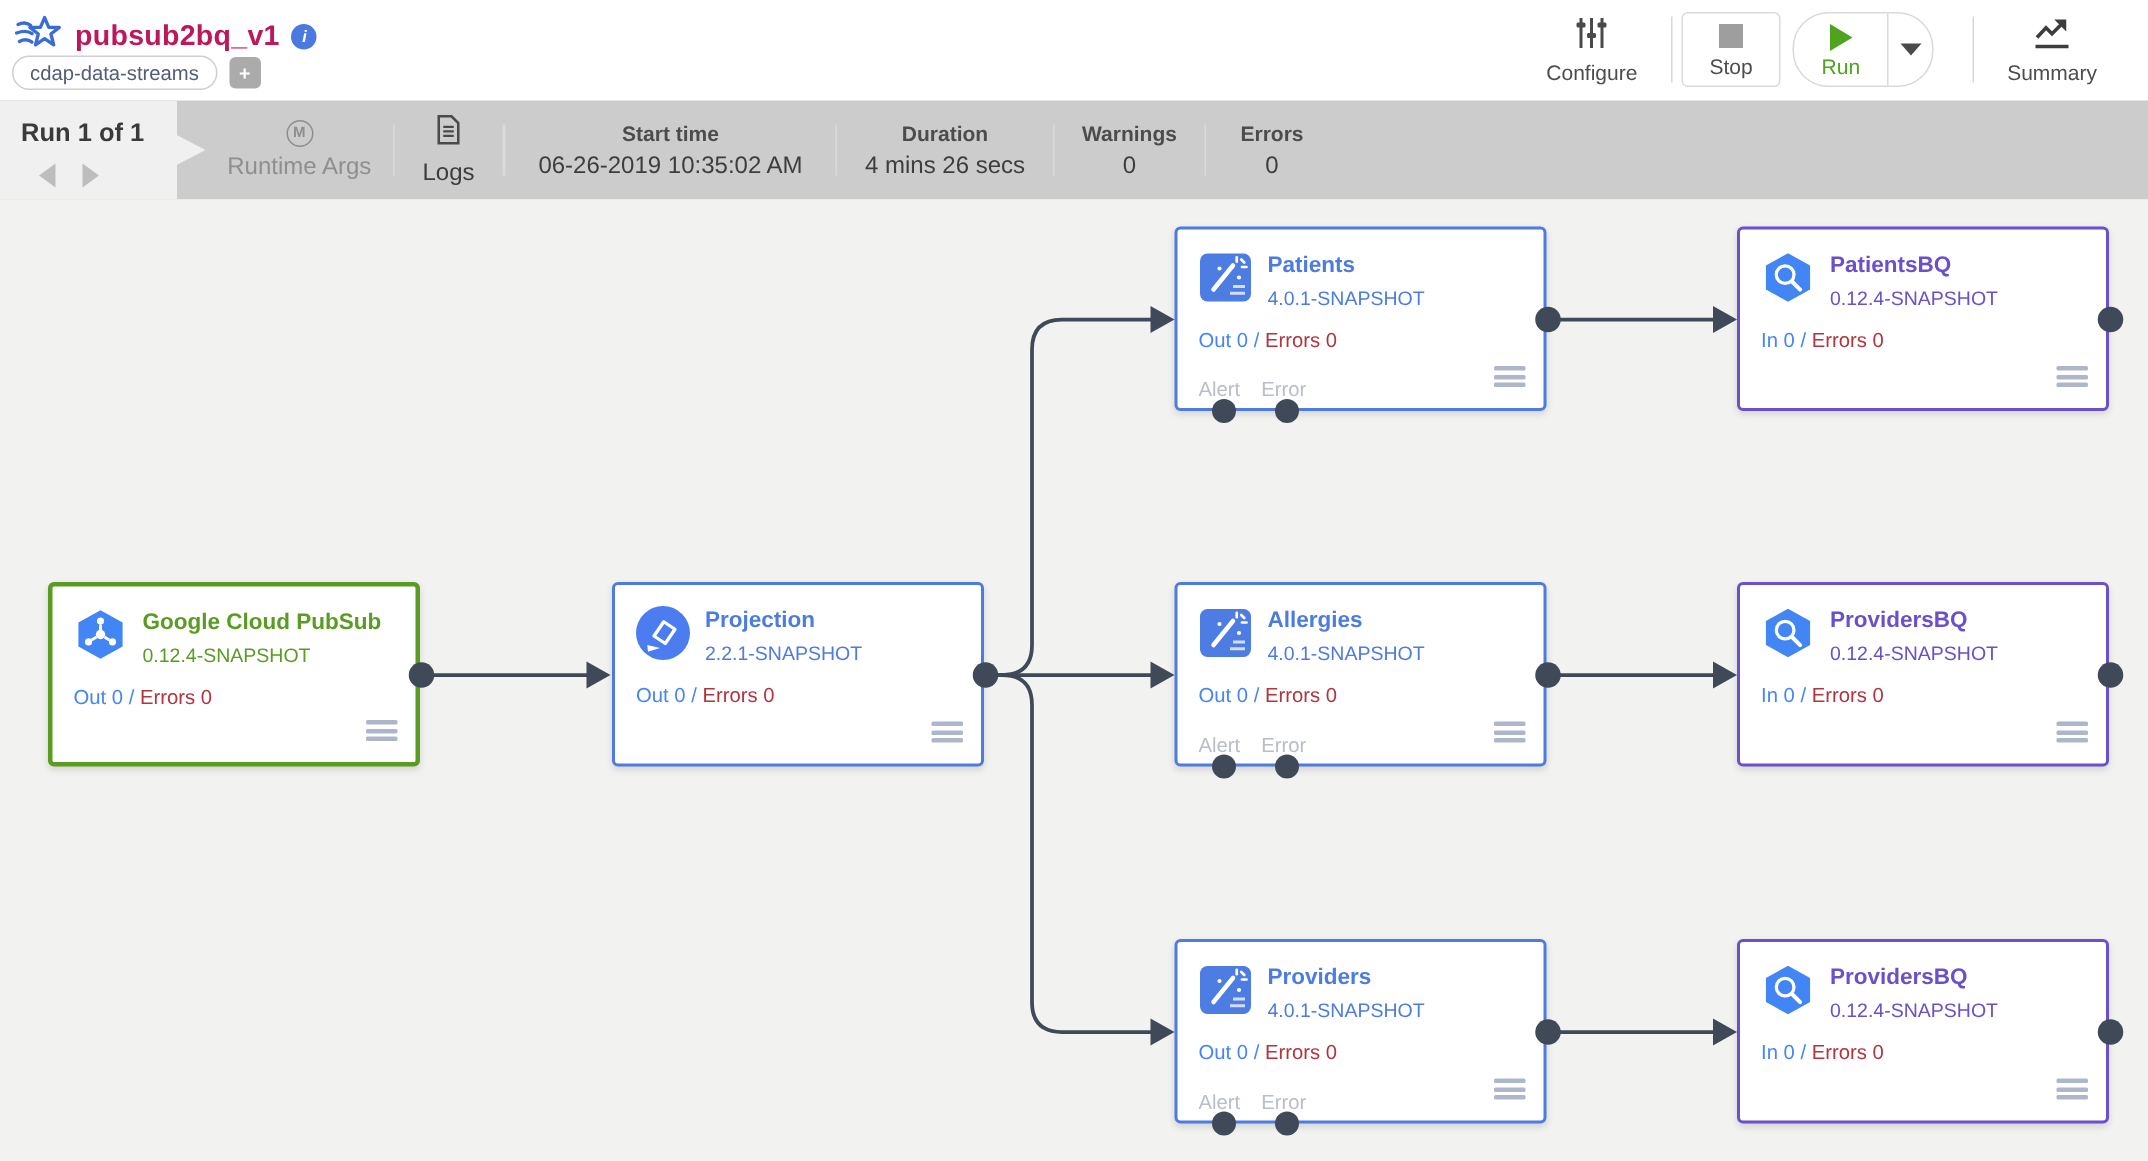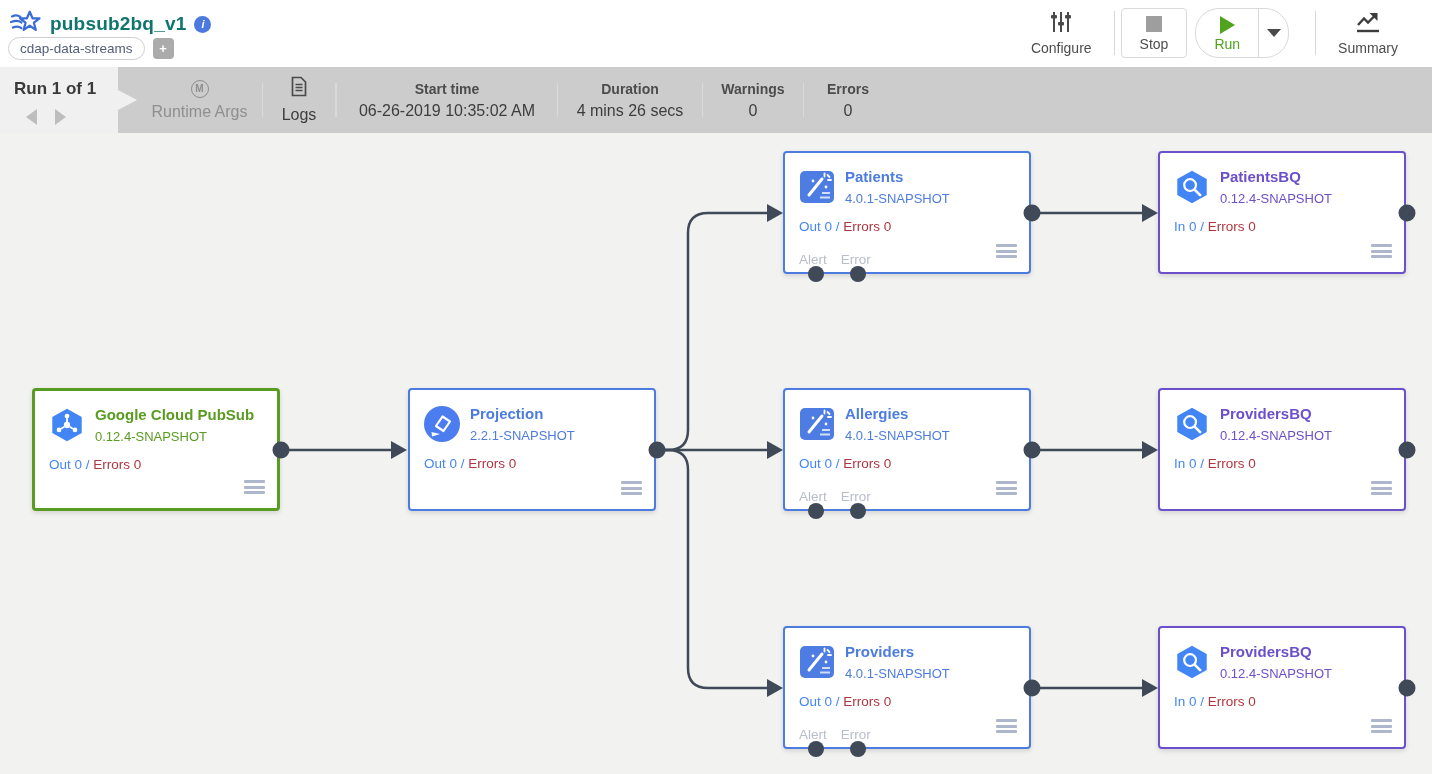--- a/index.html
+++ b/index.html
@@ -2,21 +2,21 @@
 <html><head>
 <meta charset="utf-8">
 <style>
   * { margin:0; padding:0; box-sizing:border-box; }
   html,body { width:1432px; height:774px; overflow:hidden; background:#fff;
     font-family:"Liberation Sans", sans-serif; }
 
   
   .header { position:relative; width:1432px; height:67px; background:#fff; }
   .brand-row { position:absolute; left:10px; top:8px; display:flex; align-items:center; gap:8px; }
-  .app-title { font-size:19px; font-weight:bold; color:#0f766e; letter-spacing:.2px; }
+  .app-title { font-size:19px; font-weight:bold; color:#be185d; letter-spacing:.2px; }
   .info-icon { width:17px; height:17px; border-radius:50%; background:#4b79e0; color:#fff;
     font-size:11px; font-weight:bold; display:flex; align-items:center; justify-content:center; font-style:italic; }
   .tag-row { position:absolute; left:8px; top:37px; display:flex; align-items:center; gap:8px; }
   .tag-pill { border:1px solid #cfcfcf; border-radius:12px; padding:2px 11px; font-size:13.5px;
     color:#525d78; background:#fff; height:23px; display:flex; align-items:center; }
   .add-tag { width:21px; height:21px; border-radius:4px; background:#ababab; color:#fff;
     font-size:13px; font-weight:bold; display:flex; align-items:center; justify-content:center; }
 
   .header-actions { position:absolute; right:18px; top:7px; display:flex; align-items:center; height:52px; }
   .action-col { display:flex; flex-direction:column; align-items:center; justify-content:space-between;
@@ -56,21 +56,21 @@
   .m-circle { width:18px; height:18px; border:1.6px solid #8e8e8e; border-radius:50%; color:#8e8e8e;
     font-size:10px; font-weight:bold; display:flex; align-items:center; justify-content:center; }
 
   
   .canvas { position:relative; width:1432px; height:641px; background:#f2f2f0; }
   .edges { position:absolute; left:0; top:0; z-index:3; pointer-events:none; }
 
   .node { position:absolute; width:248px; height:123px; background:#fff; z-index:2;
     border:2px solid var(--ac); border-radius:4px; box-shadow:0 2px 5px rgba(0,0,0,.13); }
   .node.source { border-width:3px; }
-  .node-head { position:absolute; left:13px; top:13px; display:flex; align-items:flex-end; gap:9px; }
+  .node-head { position:absolute; left:13px; top:13px; display:flex; align-items:flex-start; gap:9px; }
   .node-icon { width:38px; height:38px; flex:none; }
   .node-title { font-size:15px; font-weight:bold; color:var(--ac); white-space:nowrap;
     max-width:180px; overflow:hidden; padding-top:2px; }
   .node-version { font-size:13px; color:var(--ac); margin-top:6px; }
   .node-metrics { position:absolute; left:14px; top:66px; font-size:13.5px; }
   .m-blue { color:#4586f3; } .m-red { color:#b0353f; }
   .node-foot { position:absolute; left:14px; bottom:5px; font-size:13.5px; color:#b8bdc9; display:flex; gap:14px; }
   .menu-icon { position:absolute; right:12px; bottom:11px; }
   .menu-icon i { display:block; width:21px; height:3px; background:#aeb6cc; margin:2.6px 0; border-radius:1px; }
 </style>

